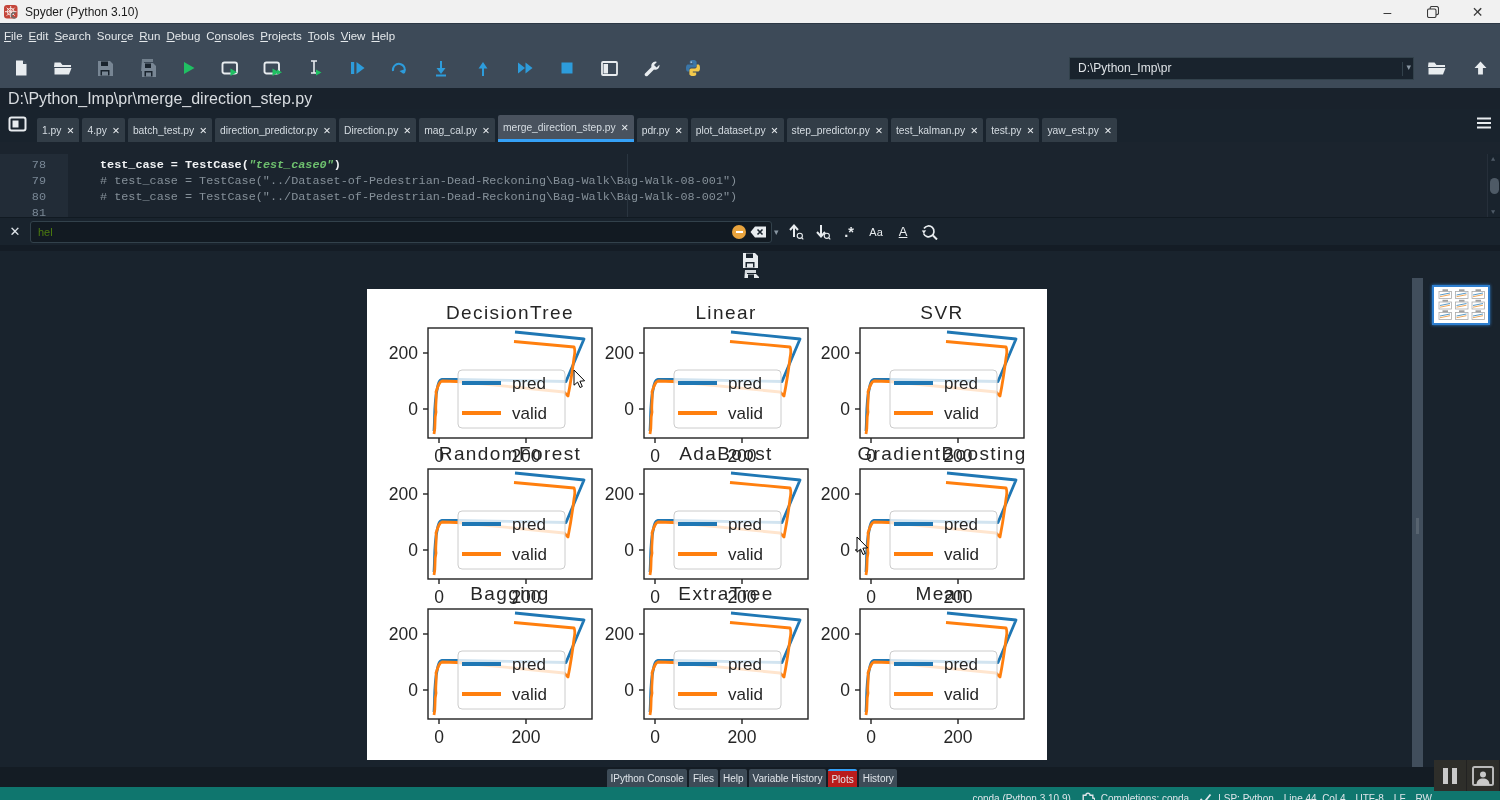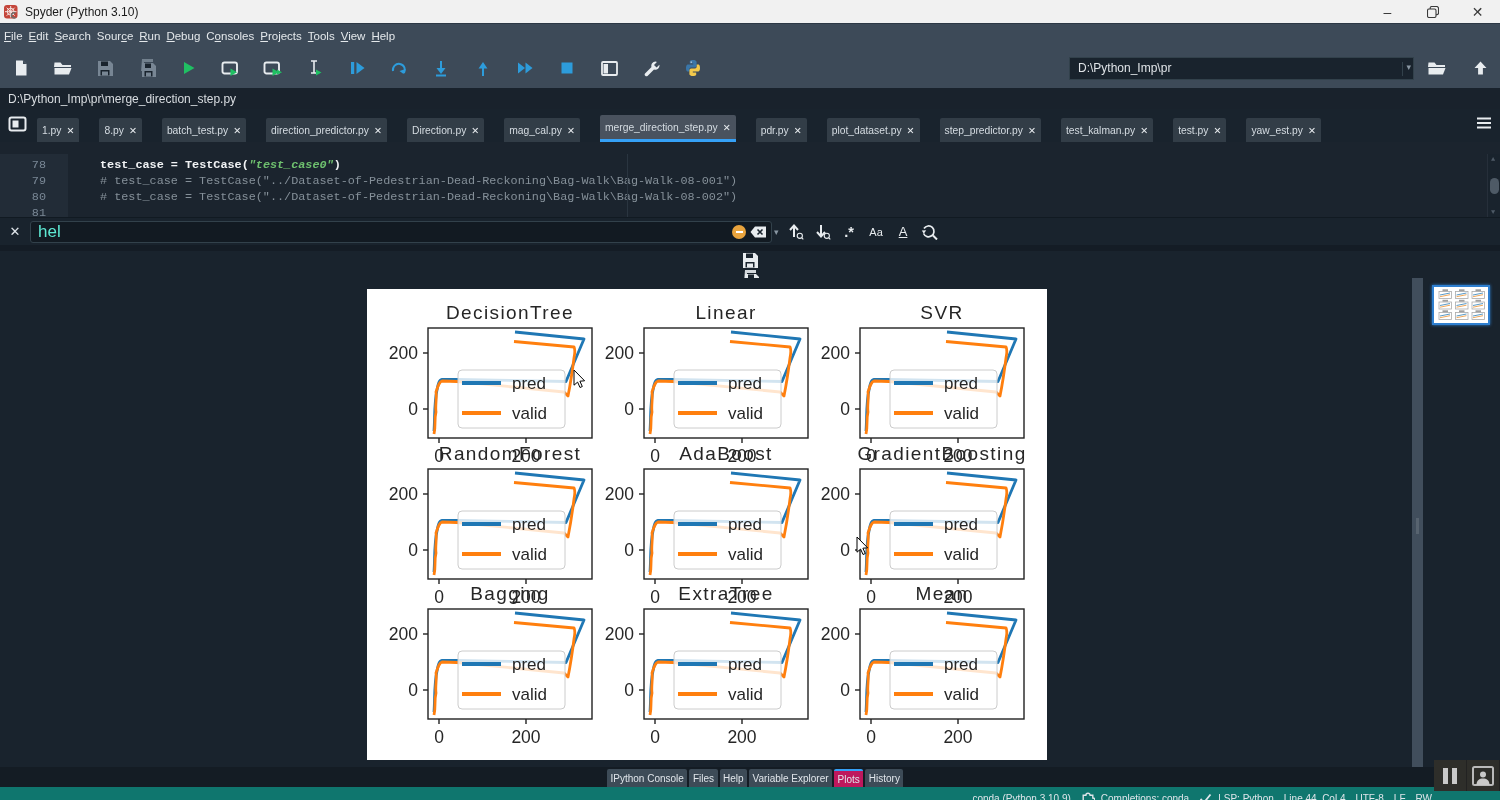--- a/index.html
+++ b/index.html
@@ -12,27 +12,27 @@
 .menubar { height:25px; background:#3d4a58; display:flex; align-items:center;
   color:#e4e8eb; font-size:11.5px; padding-left:1px; border-top:1px solid #2c3845; }
 .mi { padding:0 3px; }
 .toolbar { height:40px; background:#3d4a58; display:flex; align-items:center; }
 .tbi { width:42px; display:flex; align-items:center; justify-content:center; }
 .tb-right { margin-left:auto; display:flex; align-items:center; }
 .pathcombo { width:345px; height:23px; background:#19232d; border:1px solid #32414b;
   color:#dfe3e7; font-size:12px; display:flex; align-items:center; padding-left:8px;
   position:relative; }
 .pathcombo .arr { position:absolute; right:2px; top:4px; color:#8a97a3; font-size:9px; border-left:1px solid #32414b; padding-left:3px; height:14px; }
-.pathbar { height:21px; background:#19222c; color:#d9dde1; font-size:12px;
+.pathbar { height:21px; background:#19222c; color:#d9dde1; font-size:16px;
   display:flex; align-items:center; padding-left:8px; }
 .editor { background:#1b242e; }
 .tabbar { height:33px; background:#19232d; display:flex; align-items:flex-end; padding-left:0; position:relative; }
 .browse { align-self:center; margin:0 10px 0 8px; }
 .tab { height:24px; background:#323d47; color:#d5dce2; font-size:10.3px;
-  display:flex; align-items:center; padding:0 5px; margin-right:20px;
+  display:flex; align-items:center; padding:0 5px; margin-right:3px;
   border-radius:2px 2px 0 0; white-space:nowrap; }
 .tab .tx { margin-left:5px; font-size:9.5px; color:#e8ecef; }
 .tab.active { background:#49525e; border-bottom:3px solid #35a1f7; height:27px;text-align:right; }
 .hamb { position:absolute; right:8px; top:7px; }
 .code { height:63px; position:relative; overflow:hidden;
   font-family:"Liberation Mono",monospace; font-size:11.8px;margin-top:12px; }
 .gutter { position:absolute; left:0; top:0; width:68px; height:100%;
   background:#222c37; color:#7a8896; text-align:right; padding:2.5px 22px 0 0;
   line-height:16.2px; }
 .lines { position:absolute; left:100px; top:2.5px; line-height:16.2px; color:#f1f3f5;
@@ -44,21 +44,21 @@
   border-radius:5px; background:#4e5a66; }
 .vsb .a1,.vsb .a2 { position:absolute; left:3px; color:#4e5a66; font-size:7px; }
 .vsb .a1 { top:1px; } .vsb .a2 { bottom:1px; }
 .kw { color:#f1f3f5; font-weight:bold; }
 .str { color:#6ec06e; font-style:italic; font-weight:bold; }
 .com { color:#859099; }
 .findbar { height:28px; background:#19232d; display:flex; align-items:center;
   border-top:1px solid #111a22; }
 .fclose { width:30px; text-align:center; color:#dfe5ea; font-size:13px; }
 .finput { width:742px; height:22px; background:#121a22; border:1px solid #32414b;
-  border-radius:3px; color:#5eead4; font-size:17px; display:flex; align-items:center;
+  border-radius:3px; color:#4d7c0f; font-size:11px; display:flex; align-items:center;
   padding:0 4px 0 7px; }
 .finput .sp { flex:1; }
 .nomatch { width:14px; height:14px; border-radius:50%; background:#e8a33d;
   display:flex; align-items:center; justify-content:center; margin-right:4px; }
 .nomatch div { width:7px; height:2px; background:#fff; }
 .combarr { color:#8a97a3; font-size:9px; margin:0 3px 0 2px; }
 .fics { display:flex; align-items:center; }
 .fic { width:27px; display:flex; align-items:center; justify-content:center; }
 .ficT { color:#e8ecef; font-size:14.5px; font-weight:bold; width:27px; text-align:center; }
 .splith { height:6px; background:#141c25; }
@@ -73,21 +73,21 @@
 .vsplit { width:11px; background:#414e5c; position:relative; }
 .vsplit .handle { position:absolute; left:4px; top:240px; width:3px; height:16px; background:#57636f; }
 .thumbs { flex:1; background:#19232d; padding-top:7px; }
 .thumbbox { margin-left:9px; width:58px; height:40px; border:2px solid #2e7fd0;
   box-shadow:0 0 3px #2e7fd0; background:#fff; }
 .botstrip { height:20px; background:#141c24; display:flex; align-items:flex-end;text-align:right; }
 .btabs { display:flex; margin-left:607px; }
 .btab { height:18px; background:#3d4b57; color:#e0e5ea; font-size:10px;
   display:flex; align-items:center; padding:0 3.5px; margin-right:2px;
   border-radius:2px 2px 0 0; }
-.btab.sel { background:#be185d; border-top:2px solid #35a1f7; }
+.btab.sel { background:#b91c1c; border-top:2px solid #35a1f7; }
 .statusbar { height:22px; background:#0f766e; color:#dfe5ea; font-size:10px;
   display:flex; align-items:center; }
 .statusbar .sright { margin-left:auto; display:flex; align-items:center; gap:0; }
 .sitem { margin-right:10px; display:flex; align-items:center; gap:6px; }
 .bottomedge { height:3px; background:#15191c; }
 .overlay { position:fixed; right:0px; bottom:9px; display:flex; z-index:50; }
 .obtn { width:33px; height:31px; background:#2e2e2a; display:flex; align-items:center;
   justify-content:center; border-right:1px solid #222; }
 </style></head>
 <body>
@@ -258,21 +258,21 @@
   <div class="tabbar">
     <span class="browse"><svg width="19" height="16" viewBox="0 0 19 16">
           <rect x="1.5" y="1.5" width="16" height="13" rx="2" fill="none" stroke="#e8ecef" stroke-width="2"></rect>
           <rect x="4.5" y="4.5" width="6" height="7" fill="#e8ecef"></rect>
         </svg></span>
     <div class="tab">
         <span>1.py</span>
         <span class="tx">✕</span>
       </div>
 <div class="tab">
-        <span>8.py</span>
+        <span>4.py</span>
         <span class="tx">✕</span>
       </div>
 <div class="tab">
         <span>batch_test.py</span>
         <span class="tx">✕</span>
       </div>
 <div class="tab">
         <span>direction_predictor.py</span>
         <span class="tx">✕</span>
       </div>
@@ -660,21 +660,21 @@
 <line x1="39.0" y1="30.7" x2="49.0" y2="28.7" stroke="#f0a95c" stroke-width="1"></line>
 <rect x="41.5" y="23.3" width="5.5" height="1.8" fill="#888888" fill-opacity="0.8"></rect>
 </svg></div>
     </div>
 </div>
 <div class="botstrip">
     <div class="btabs">
       <div class="btab">IPython Console</div>
       <div class="btab">Files</div>
       <div class="btab">Help</div>
-      <div class="btab">Variable Explorer</div>
+      <div class="btab">Variable History</div>
       <div class="btab sel">Plots</div>
       <div class="btab">History</div>
     </div>
   </div>
 <div class="statusbar">
   <div class="sright">
     <div class="sitem">conda (Python 3.10.9)</div>
     <div class="sitem"><svg width="14" height="13" viewBox="0 0 14 13">
           <path d="M7,1.2 a2.1,2.1 0 0 1 2.1,2.1 l2.7,0 l0,2.7 a2.1,2.1 0 0 1 0,4.2 l0,2.6 l-9.6,0 l0,-9.5 l2.7,0 A2.1,2.1 0 0 1 7,1.2 z" fill="none" stroke="#dfe5ea" stroke-width="1.4"></path>
         </svg> Completions: conda</div>

